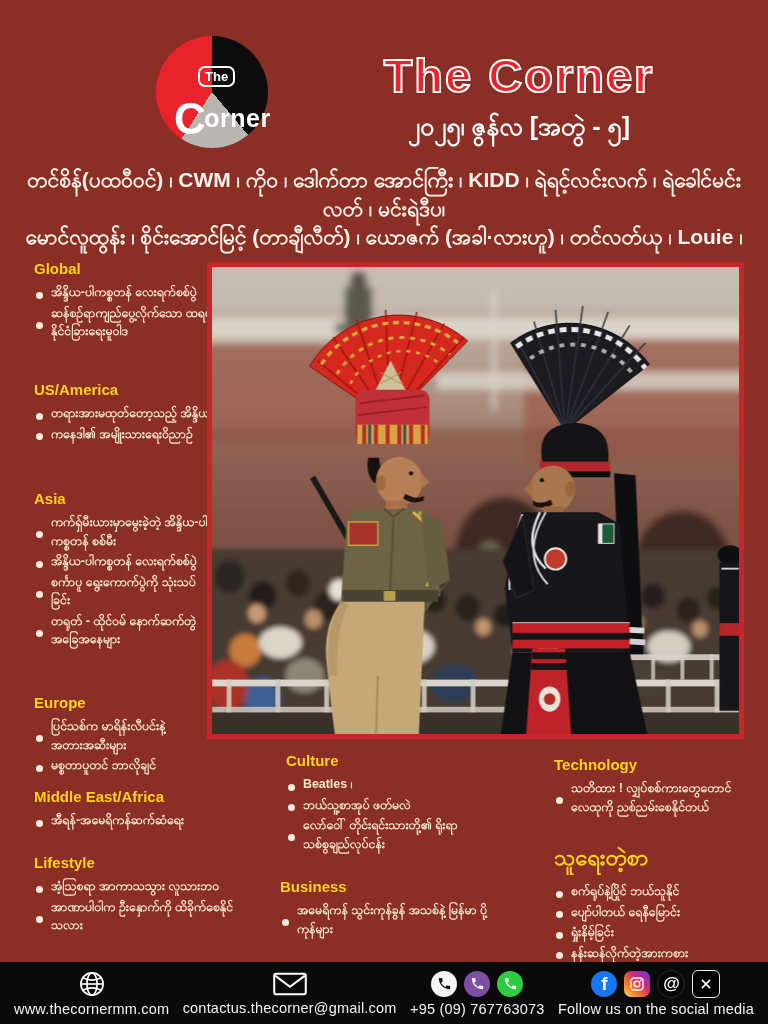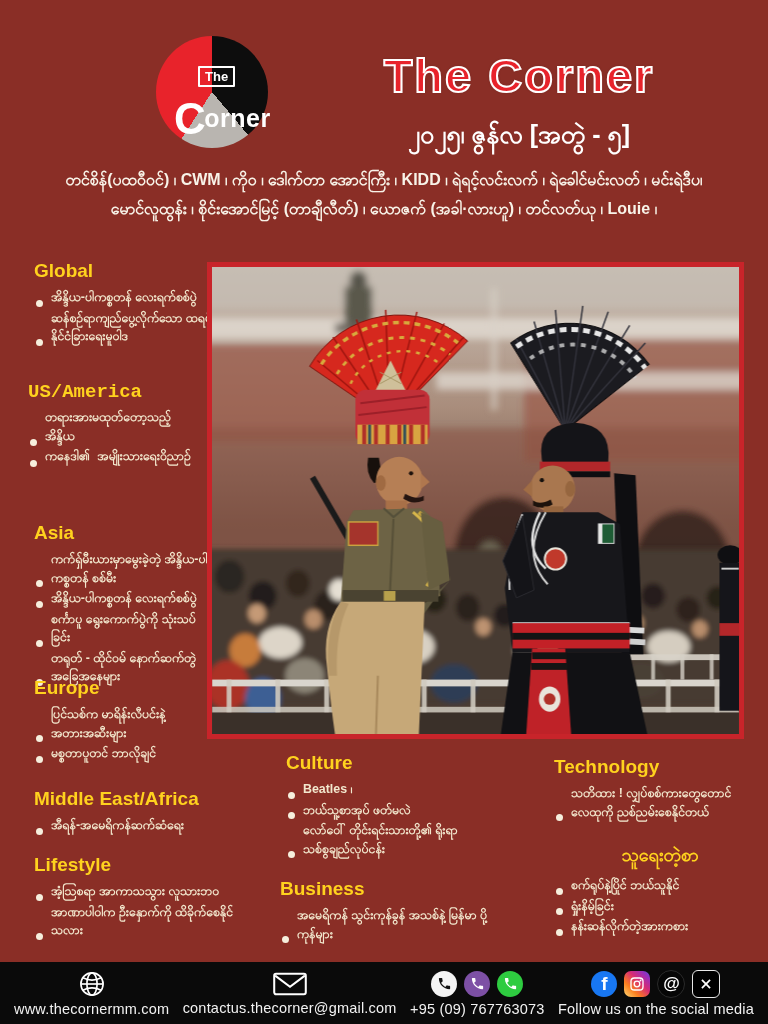--- a/index.html
+++ b/index.html
@@ -2,38 +2,38 @@
 <html><head>
 <meta charset="utf-8">
 <style>
   html,body{margin:0;padding:0;background:#555;}
   .page{position:relative;width:768px;height:1024px;margin:0 auto;background:#8a2e26;
         font-family:"Liberation Sans","DejaVu Sans",sans-serif;overflow:hidden;}
 
   
   .logo{position:absolute;left:156px;top:36px;width:112px;height:112px;border-radius:50%;
         background:conic-gradient(from 0deg at 50% 50%, #0d0d0d 0 140deg, #b9b5b0 140deg 213deg, #e8232b 213deg 360deg);}
-  .logo-the{position:absolute;top:30px;left:42px;border:2px solid #fff;border-radius:1px;
+  .logo-the{position:absolute;top:30px;left:42px;border:2px solid #fff;border-radius:7px;
         color:#fff;font-size:13px;font-weight:700;padding:0 5px;line-height:17px;}
   .logo-corner{position:absolute;top:42px;left:18px;color:#fff;font-weight:700;font-size:25px;
         letter-spacing:.5px;white-space:nowrap;margin-top:16px;}
   .logo-c{font-size:44px;font-weight:700;vertical-align:-7px;margin-right:-2px;}
   .title-block{position:absolute;left:288px;top:42px;width:462px;text-align:center;}
   .main-title{margin:6px;font-size:47px;font-weight:800;letter-spacing:2px;color:#e8232b;
         -webkit-text-stroke:2px #ffffff;text-shadow:0 0 3px rgba(60,0,0,.35);white-space:nowrap;}
-  .subtitle{margin-top:15px;font-size:25px;font-weight:700;color:#ffffff;}
+  .subtitle{margin-top:7px;font-size:25px;font-weight:700;color:#ffffff;}
 
   
   .contrib{position:absolute;left:20px;top:166px;width:728px;text-align:center;
-        color:#f8f3e8;font-size:16px;font-weight:700;line-height:28.5px;}
+        color:#f8f3e8;font-size:21px;font-weight:700;line-height:28.5px;}
 
   
   .sec{position:absolute;}
-  .sec h2{margin:0 0 6px 0;font-size:19px;font-weight:700;color:#ffd21e;white-space:nowrap;}
-  .bullet{display:flex;align-items:flex-end;margin-bottom:2px;}
+  .sec h2{margin:0 0 6px 0;font-size:15px;font-weight:700;color:#ffd21e;white-space:nowrap;}
+  .bullet{display:flex;align-items:center;margin-bottom:2px;}
   .dot{flex:0 0 auto;width:7px;height:7px;border-radius:50%;background:#f6efdd;margin:6px 8px 0 2px;}
   .bl{color:#f2e7cd;font-size:12.4px;line-height:18.5px;font-weight:700;}
   .w178 .bl{max-width:163px;}
   .w230 .bl{max-width:215px;}
   .w200 .bl{max-width:185px;}
 
   
   .photo{position:absolute;left:207px;top:262px;width:537px;height:477px;
          border:5px solid #c8242a;box-sizing:border-box;background:#8d7668;}
   .photo svg{display:block;width:527px;height:467px;}
@@ -77,53 +77,53 @@
     <div class="bullet">
         <span class="dot"></span>
         <span class="bl">အိန္ဒိယ-ပါကစ္စတန် လေးရက်စစ်ပွဲ</span>
       </div>
     <div class="bullet">
         <span class="dot"></span>
         <span class="bl">ဆန်စဉ်ရာကျည်ပွေ့လိုက်သော ထရမ့်နိုင်ငံခြားရေးမူဝါဒ</span>
       </div>
   </section>
 
-  <section class="sec w178" style="left:28px;top:381px;width:178px;font-family:Liberation Mono, monospace;">
+  <section class="sec w178" style="left:34px;top:381px;width:178px;">
     <h2>US/America</h2>
     <div class="bullet">
         <span class="dot"></span>
         <span class="bl">တရားအားမထုတ်တော့သည့် အိန္ဒိယ</span>
       </div>
     <div class="bullet">
         <span class="dot"></span>
         <span class="bl">ကနေဒါ၏ အမျိုးသားရေးဝိညာဉ်</span>
       </div>
   </section>
 
-  <section class="sec w178" style="left:34px;top:490px;width:178px;margin-top:32px;">
+  <section class="sec w178" style="left:34px;top:490px;width:178px;">
     <h2>Asia</h2>
     <div class="bullet">
         <span class="dot"></span>
         <span class="bl">ကက်ရှ်မီးယားမှာမွေးခဲ့တဲ့ အိန္ဒိယ-ပါကစ္စတန် စစ်မီး</span>
       </div>
     <div class="bullet">
         <span class="dot"></span>
         <span class="bl">အိန္ဒိယ-ပါကစ္စတန် လေးရက်စစ်ပွဲ</span>
       </div>
     <div class="bullet">
         <span class="dot"></span>
         <span class="bl">စင်္ကာပူ ရွေးကောက်ပွဲကို သုံးသပ်ခြင်း</span>
       </div>
     <div class="bullet">
         <span class="dot"></span>
         <span class="bl">တရုတ် - ထိုင်ဝမ် နောက်ဆက်တွဲ အခြေအနေများ</span>
       </div>
   </section>
 
-  <section class="sec w178" style="left:34px;top:677px;width:178px;">
+  <section class="sec w178" style="left:34px;top:694px;width:178px;">
     <h2>Europe</h2>
     <div class="bullet">
         <span class="dot"></span>
         <span class="bl">ပြင်သစ်က မာရိန်းလီပင်းနဲ့ အတားအဆီးများ</span>
       </div>
     <div class="bullet">
         <span class="dot"></span>
         <span class="bl">မစ္စတာပူတင် ဘာလိုချင်</span>
       </div>
   </section>
@@ -379,24 +379,28 @@
 
   <section class="sec w230" style="left:554px;top:756px;width:212px;">
     <h2>Technology</h2>
     <div class="bullet">
         <span class="dot"></span>
         <span class="bl" style="max-width:185px;">သတိထား ! လျှပ်စစ်ကားတွေတောင် လေထုကို ညစ်ညမ်းစေနိုင်တယ်</span>
       </div>
   </section>
 
   <section class="sec w230" style="left:554px;top:843px;width:212px;">
-    <h2 style="font-size:18px;text-align:center;">သူရေးတဲ့စာ</h2>
+    <h2 style="font-size:22px;">သူရေးတဲ့စာ</h2>
     <div class="bullet">
         <span class="dot"></span>
         <span class="bl">စက်ရုပ်နဲ့ပြိုင် ဘယ်သူနိုင်</span>
+      </div>
+    <div class="bullet">
+        <span class="dot"></span>
+        <span class="bl">ပျော်ပါတယ် ရေနီမြောင်း</span>
       </div>
     <div class="bullet">
         <span class="dot"></span>
         <span class="bl">ရှုံးနိမ့်ခြင်း</span>
       </div>
     <div class="bullet">
         <span class="dot"></span>
         <span class="bl">နန်းဆန်လိုက်တဲ့အားကစား</span>
       </div>
   </section>

